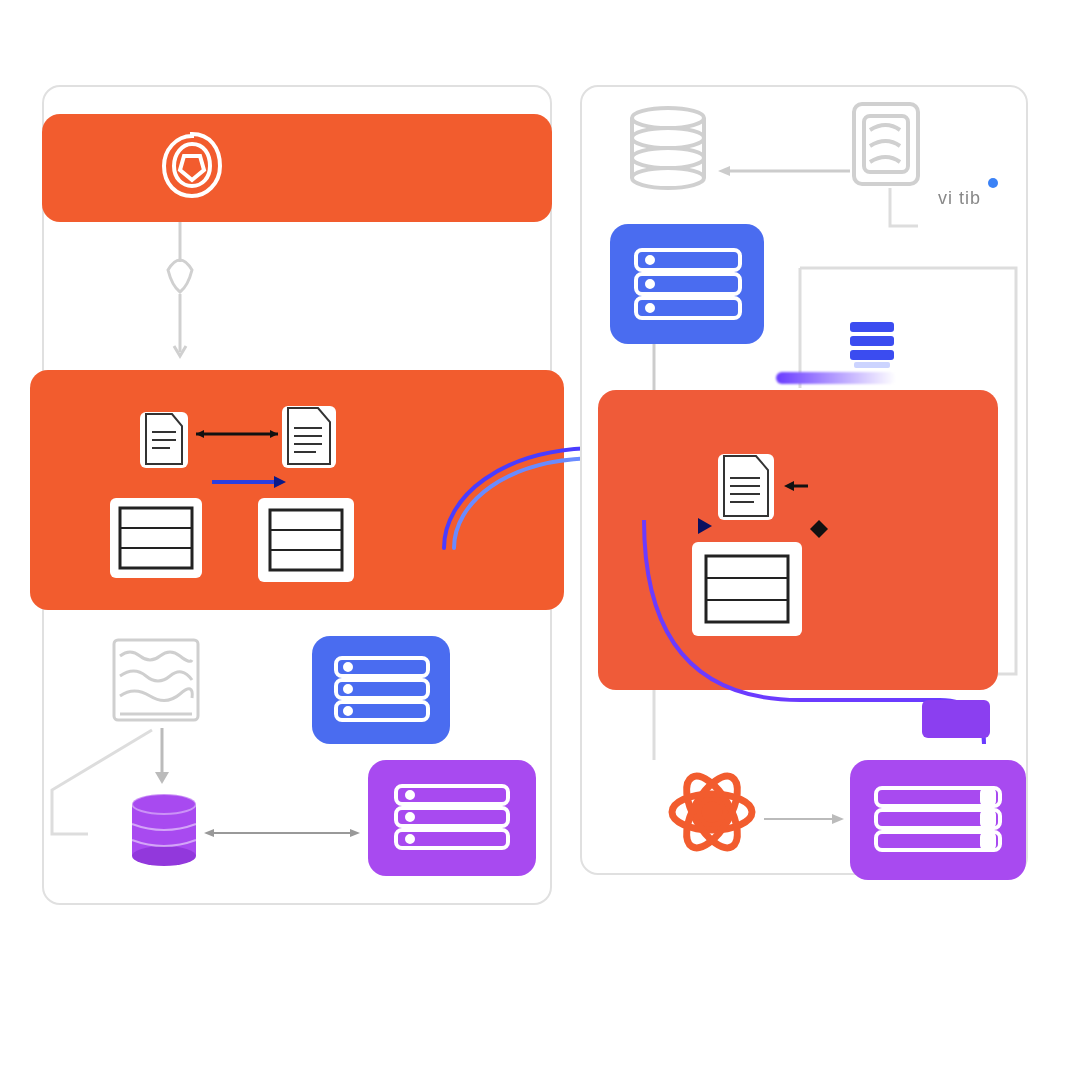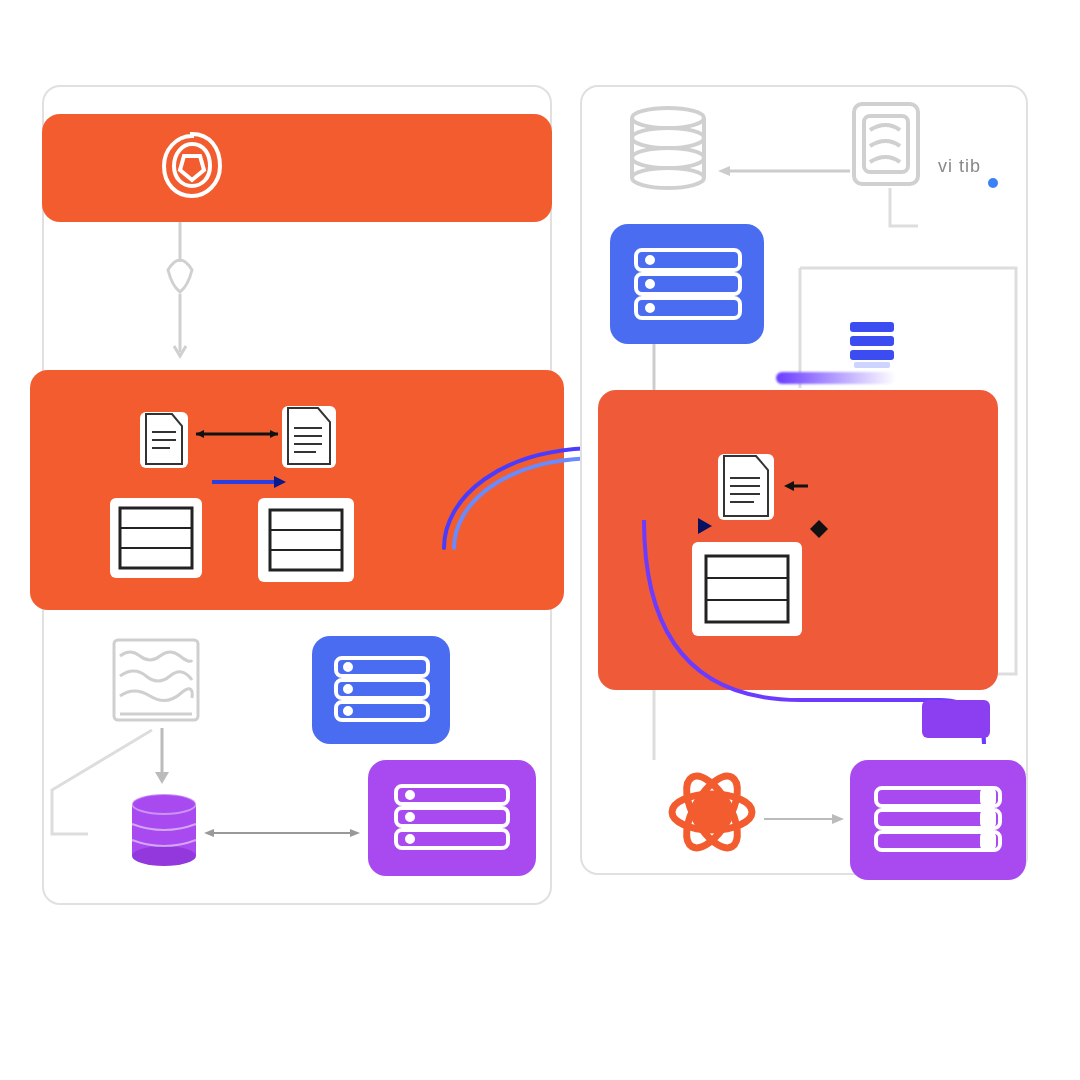--- a/index.html
+++ b/index.html
@@ -290,21 +290,21 @@
       <path d="M20 46 Q36 36 50 46"></path>
       <path d="M20 62 Q36 52 50 62"></path>
     </g>
   </svg>
 </span>
 
 <svg style="position:absolute;left:870px;top:186px" width="50" height="60">
   <path d="M20 2 L20 40 L48 40" fill="none" stroke="#ddd" stroke-width="3"></path>
 </svg>
 
-<span class="small-label" style="left:938px;top:156px">vi tib</span>
+<span class="small-label" style="left:938px;top:188px">vi tib</span>
 <span class="status-dot" style="left:988px;top:178px"></span>
 
 <div class="box blue blue-server-2">
   <span style="position:absolute;left:24px;top:24px">
     <svg width="108" height="72" viewBox="0 0 108 72">
       <g fill="none" stroke="#fff" stroke-width="4">
         <rect x="2" y="2" width="104" height="20" rx="6"></rect>
         <rect x="2" y="26" width="104" height="20" rx="6"></rect>
         <rect x="2" y="50" width="104" height="20" rx="6"></rect>
         <circle cx="16" cy="12" r="3" fill="#fff"></circle>

